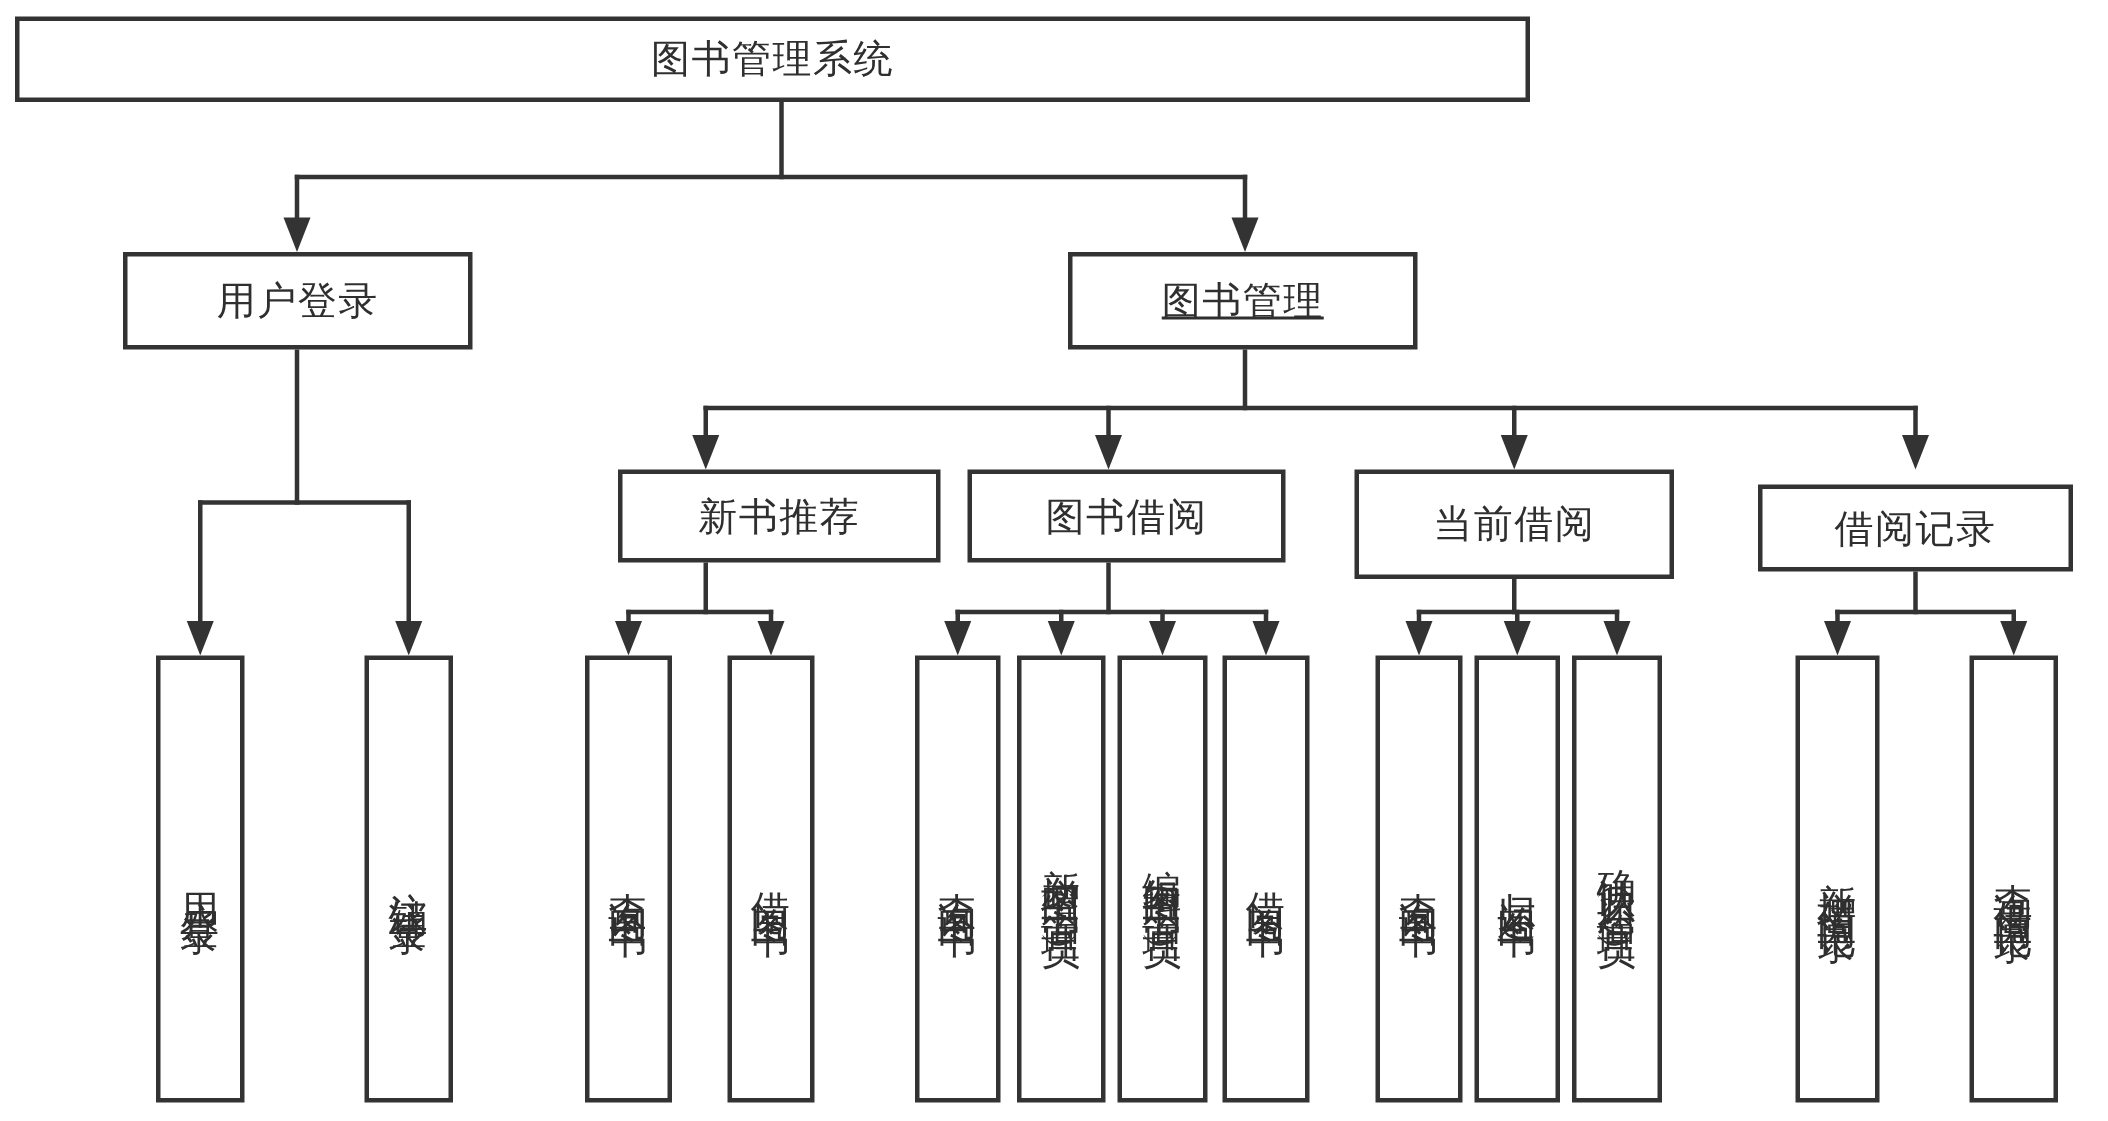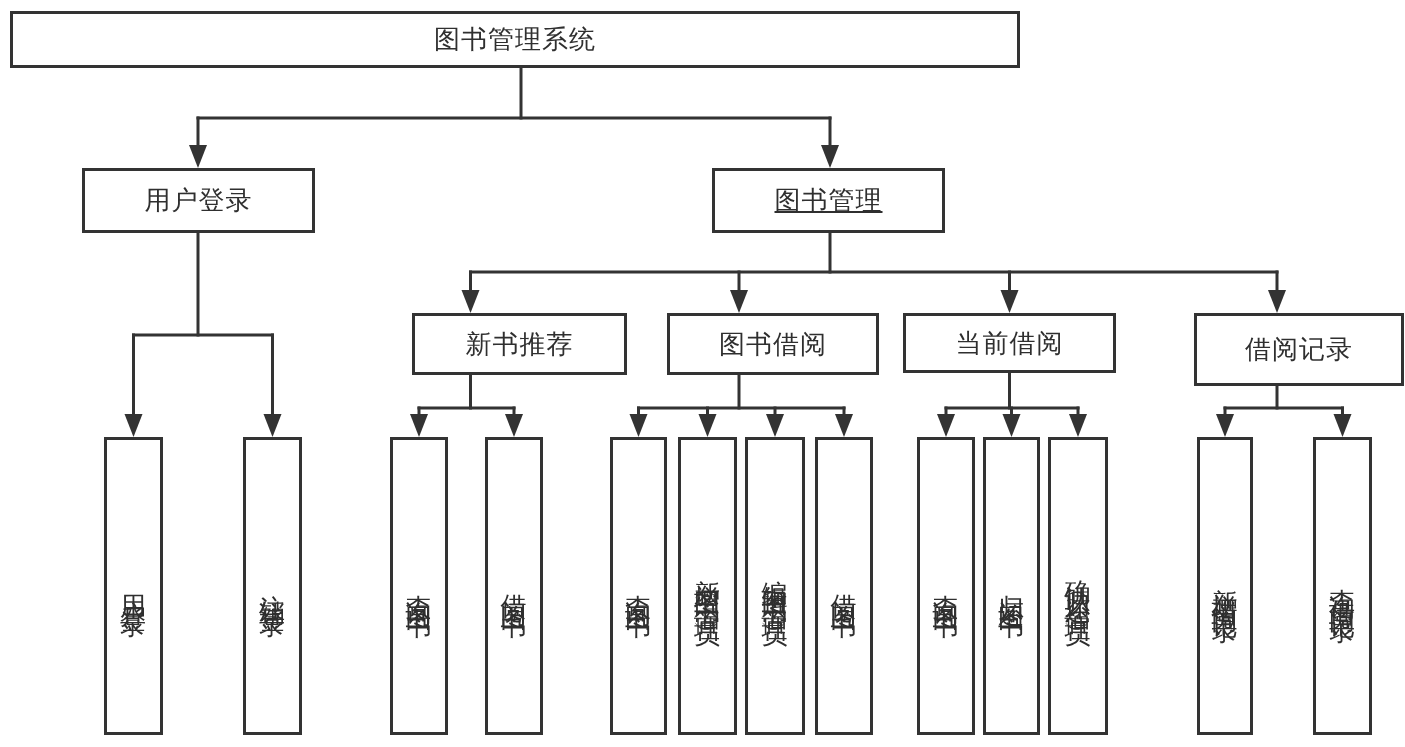--- a/index.html
+++ b/index.html
@@ -143,27 +143,27 @@
   <div class="hbox" style="left:82px; top:168px; width:233px; height:65px;">
     <span>用户登录</span>
   </div>
   <div class="hbox" style="left:712px; top:168px; width:233px; height:65px;text-decoration:underline;">
     <span>图书管理</span>
   </div>
 
   <div class="hbox" style="left:377px; top:313px; width:215px; height:62px;margin-left:35px;">
     <span>新书推荐</span>
   </div>
-  <div class="hbox" style="left:667px; top:313px; width:212px; height:62px;">
+  <div class="hbox" style="left:645px; top:313px; width:212px; height:62px;">
     <span>图书借阅</span>
   </div>
-  <div class="hbox" style="left:903px; top:313px; width:213px; height:60px;">
+  <div class="hbox" style="left:903px; top:313px; width:213px; height:73px;">
     <span>当前借阅</span>
   </div>
-  <div class="hbox" style="left:1172px; top:313px; width:210px; height:73px;margin-left:22px;">
+  <div class="hbox" style="left:1172px; top:323px; width:210px; height:58px;">
     <span>借阅记录</span>
   </div>
 
   <div class="vbox" style="left:104px; width:59px;">
     <span class="vtext">用户登录</span>
   </div>
   <div class="vbox" style="left:243px; width:59px;">
     <span class="vtext">注销登录</span>
   </div>
   <div class="vbox" style="left:390px; width:58px;">

